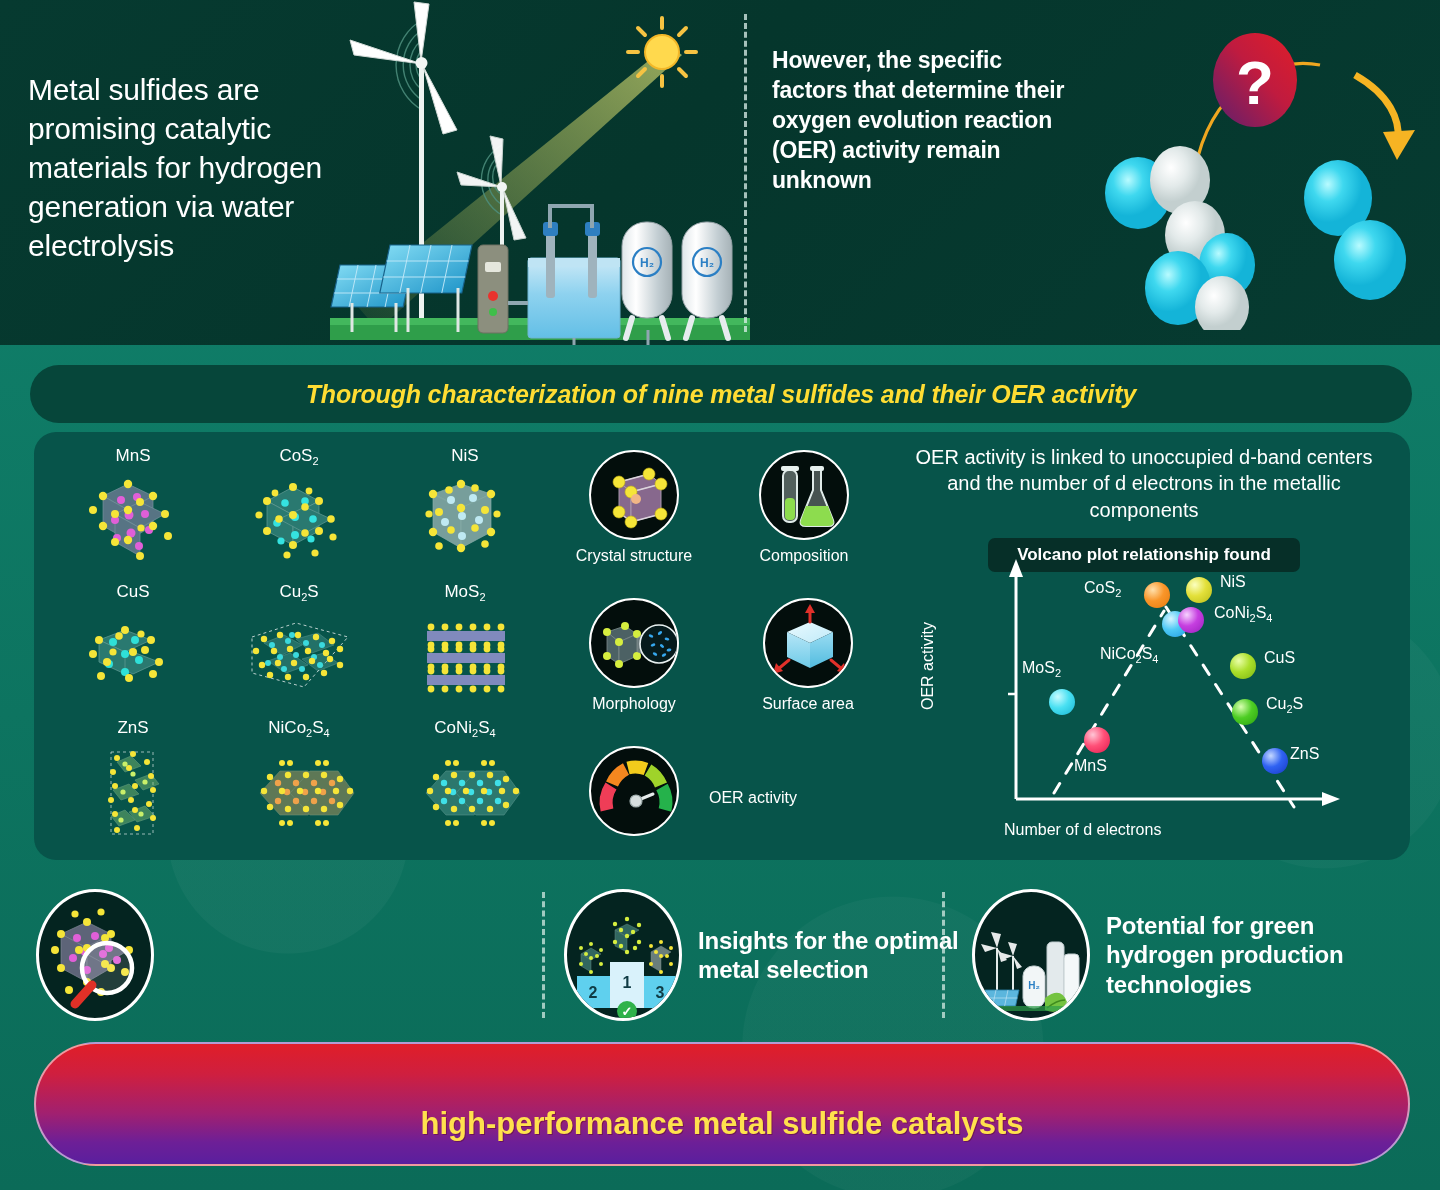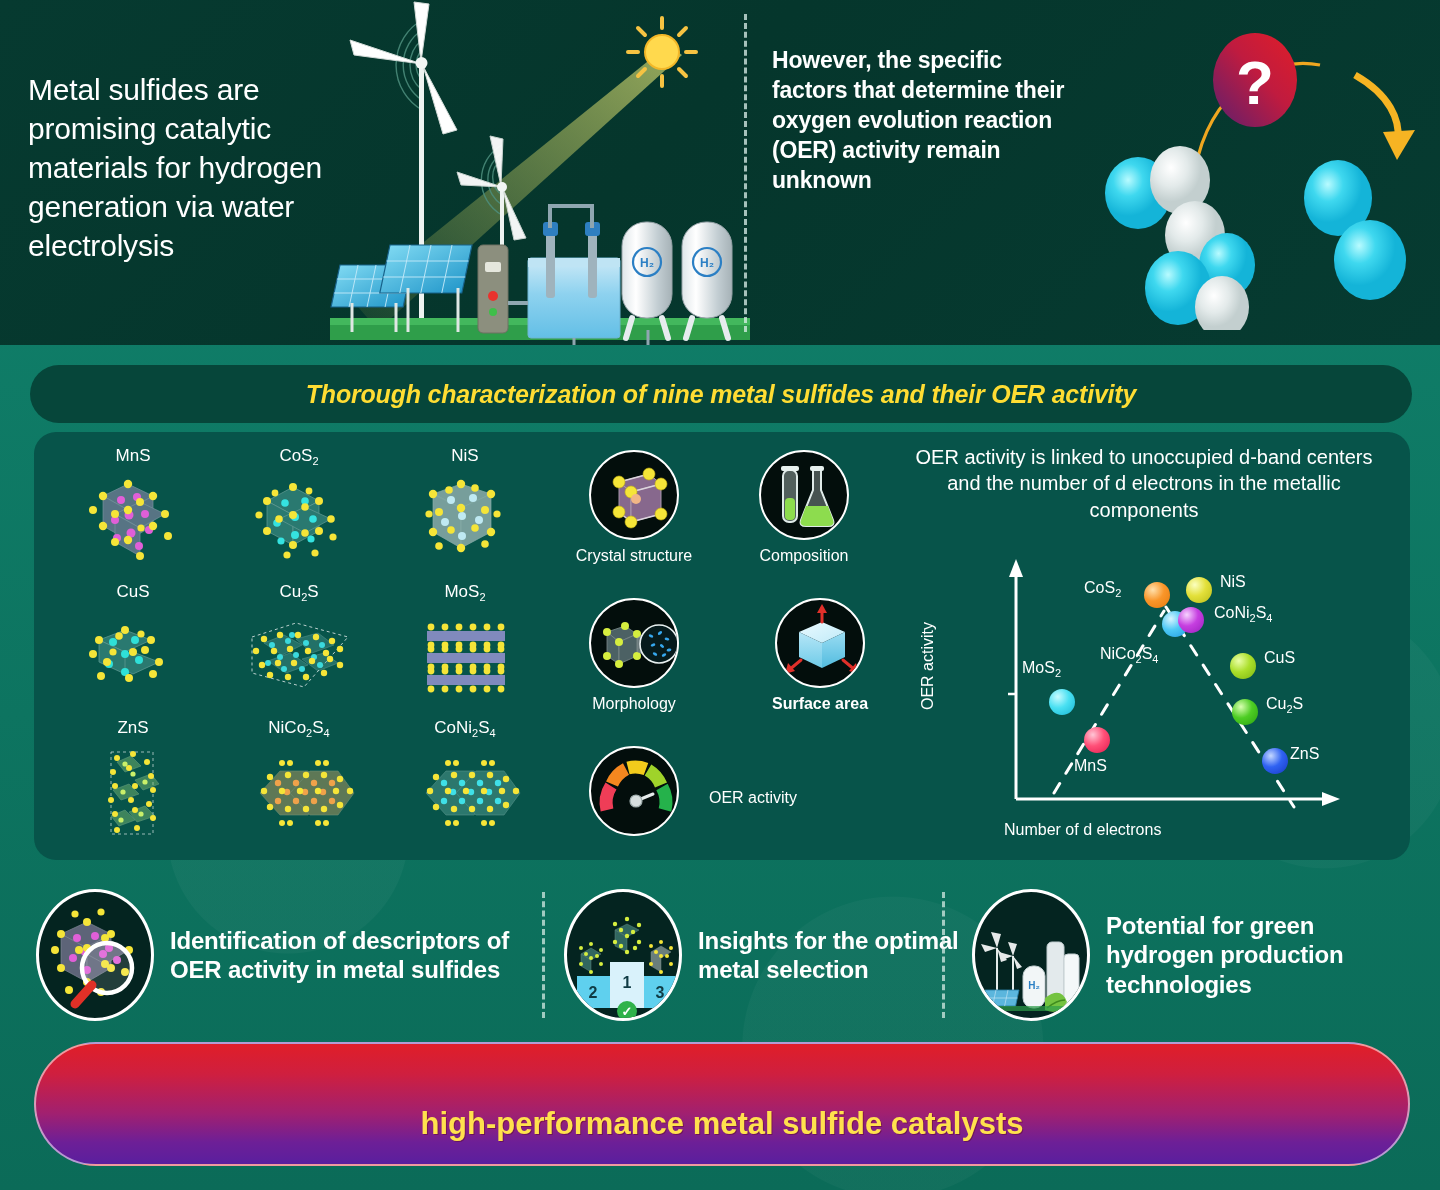--- a/index.html
+++ b/index.html
@@ -821,21 +821,21 @@
             <ellipse cx="71" cy="46" rx="2.4" ry="1.4" transform="rotate(40 71 46)"></ellipse>
             <ellipse cx="78" cy="50" rx="2.4" ry="1.4" transform="rotate(-10 78 50)"></ellipse>
             <ellipse cx="64" cy="54" rx="2.4" ry="1.4" transform="rotate(30 64 54)"></ellipse>
             <ellipse cx="73" cy="55" rx="2.4" ry="1.4" transform="rotate(-30 73 55)"></ellipse>
           </g>
         </svg>
       </div>
       <div class="char-label">Morphology</div>
     </div>
 
-    <div class="char" style="left:186px;top:148px;font-weight:bold;">
+    <div class="char" style="left:174px;top:148px;">
       <div class="circ">
         <svg viewBox="0 0 90 90" style="width:90px;height:90px;">
           <defs>
             <linearGradient id="cubeTop" x1="0" y1="0" x2="1" y2="1">
               <stop offset="0%" stop-color="#eafaff"></stop>
                 <stop offset="100%" stop-color="#bfeaf8"></stop>
             </linearGradient>
             <linearGradient id="cubeL" x1="0" y1="0" x2="0" y2="1">
               <stop offset="0%" stop-color="#b6e6f7"></stop>
                 <stop offset="100%" stop-color="#6fcbe8"></stop>
@@ -874,20 +874,23 @@
           <line x1="45" y1="53" x2="62" y2="46" stroke="#e6ecec" stroke-width="3" stroke-linecap="round"></line>
           <circle cx="45" cy="53" r="6" fill="#d7dfdf" stroke="#9fadad" stroke-width="1.2"></circle>
         </svg>
       </div>
       <div class="char-label" style="position:absolute;left:150px;top:36px;width:180px;text-align:left;">OER activity</div>
     </div>
   </div>
 
   <div class="volcano">
     <div class="v-caption">OER activity is linked to unoccupied d-band centers and the number of d electrons in the metallic components</div>
+    <div class="v-badge">
+      <span>Volcano plot relationship found</span>
+    </div>
 
     <div class="v-plot">
       <svg viewBox="0 0 500 300" style="width:500px;height:300px;">
 
         <g stroke="#ffffff" stroke-width="3" fill="none">
           <line x1="122" y1="250" x2="122" y2="22"></line>
           <line x1="122" y1="250" x2="434" y2="250"></line>
         </g>
         <polygon points="122,10 115,28 129,28" fill="#ffffff"></polygon>
         <polygon points="446,250 428,243 428,257" fill="#ffffff"></polygon>
@@ -971,21 +974,20 @@
           <circle cx="62" cy="100" r="4"></circle>
             <circle cx="16" cy="58" r="4"></circle>
             <circle cx="86" cy="80" r="4"></circle>
           <circle cx="36" cy="22" r="3.6"></circle>
             <circle cx="62" cy="20" r="3.6"></circle>
         </g>
         <circle cx="68" cy="76" r="25" fill="rgba(255,255,255,.12)" stroke="#ffffff" stroke-width="4.5"></circle>
         <line x1="53" y1="93" x2="36" y2="112" stroke="#e03027" stroke-width="9" stroke-linecap="round"></line>
       </svg>
     </div>
-    <div class="card-text">Identification of descriptors of OER activity in metal sulfides</div>
   </div>
 
   <div class="vdash" style="left:508px;"></div>
 
   <div class="card" style="left:530px;width:410px;">
     <div class="card-circ">
       <svg viewBox="0 0 118 132" style="width:118px;height:132px;">
 
         <g>
           <g opacity=".5" fill="#5fa89e" stroke="#c3e8e1" stroke-width=".5">

